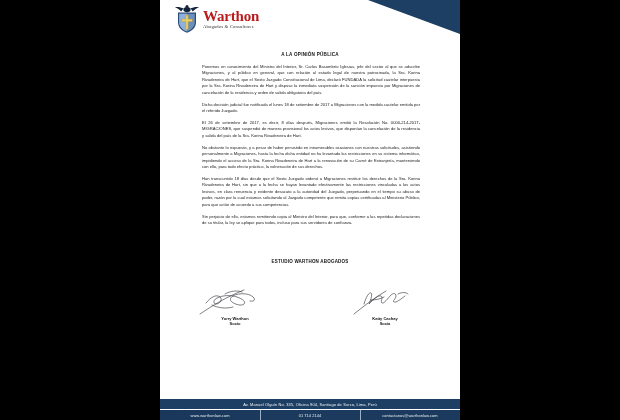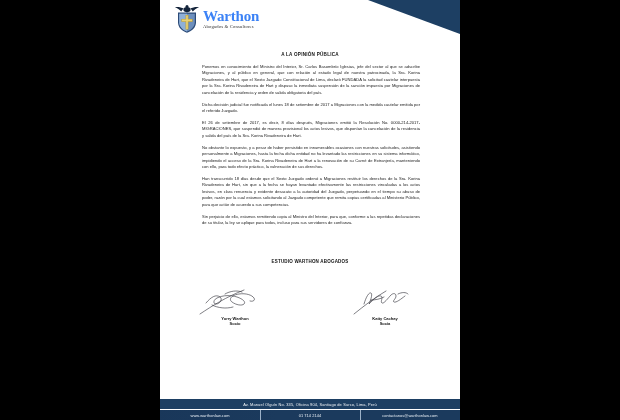--- a/index.html
+++ b/index.html
@@ -9,21 +9,21 @@
   .page{position:absolute;left:160px;top:0;width:300px;height:420px;background:#ffffff;overflow:hidden;}
 
   
   .corner-shape{position:absolute;top:0;right:0;width:92px;height:34px;
       background:#1d3f63;clip-path:polygon(100% 0,100% 100%,0 0);}
 
   
   .letterhead{position:absolute;left:14px;top:4px;display:flex;align-items:center;gap:3px;}
   .logo-mark{width:26px;height:30px;display:block;}
   .logo-words{display:flex;flex-direction:column;justify-content:center;line-height:1;}
-  .logo-name{font-family:"Liberation Serif",serif;font-weight:bold;font-size:15px;color:#3b82f6;letter-spacing:-0.2px;}
+  .logo-name{font-family:"Liberation Serif",serif;font-weight:bold;font-size:15px;color:#b91c1c;letter-spacing:-0.2px;}
   .logo-sub{font-family:"Liberation Serif",serif;font-size:4.6px;color:#2b2b2b;letter-spacing:.2px;margin-top:1px;}
 
   
   .doc-title{position:absolute;left:0;right:0;top:52px;text-align:center;
       font-size:4.6px;font-weight:bold;color:#111;letter-spacing:.25px;}
 
   .body-col{position:absolute;left:42px;top:64px;width:218px;}
   .para{font-size:4.1px;line-height:6.4px;color:#1c1c1c;text-align:justify;margin:0 0 5.6px 0;}
 
   .firm-line{position:absolute;left:0;right:0;top:259px;text-align:center;

